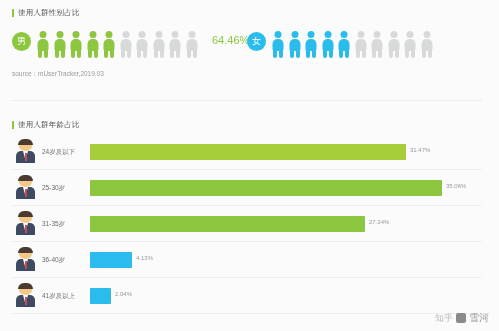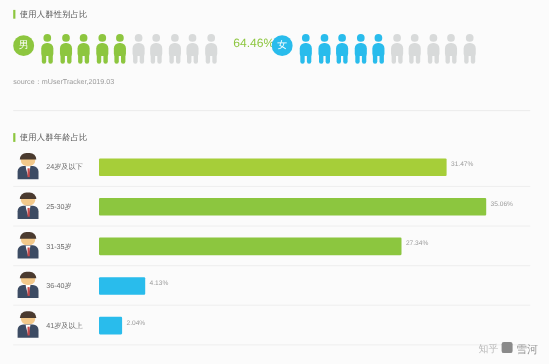--- a/index.html
+++ b/index.html
@@ -131,21 +131,21 @@
     border-radius:1px;
   }
   .bar-val{
     position:absolute;top:13px;
     font-size:6px;color:#9a9a9a;
   }
 
   
   .wm{
     position:absolute;right:10px;bottom:6px;
-    display:flex;align-items:flex-start;
+    display:flex;align-items:center;
     font-size:10px;color:#999;
   }
   .wm .zh{
     font-size:9px;color:#b9b9b9;margin-right:3px;
   }
   .wm-logo{
     display:inline-block;width:10px;height:10px;border-radius:2px;
     background:#8a8a8a;margin-right:3px;
   }
 </style>

